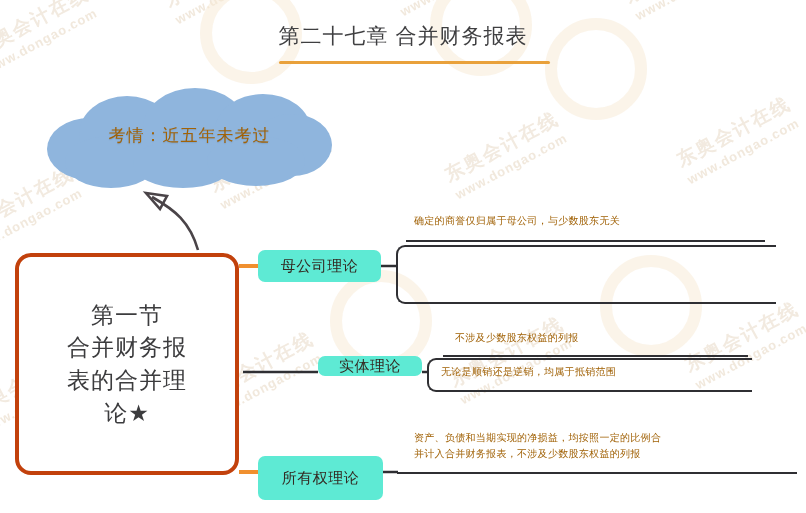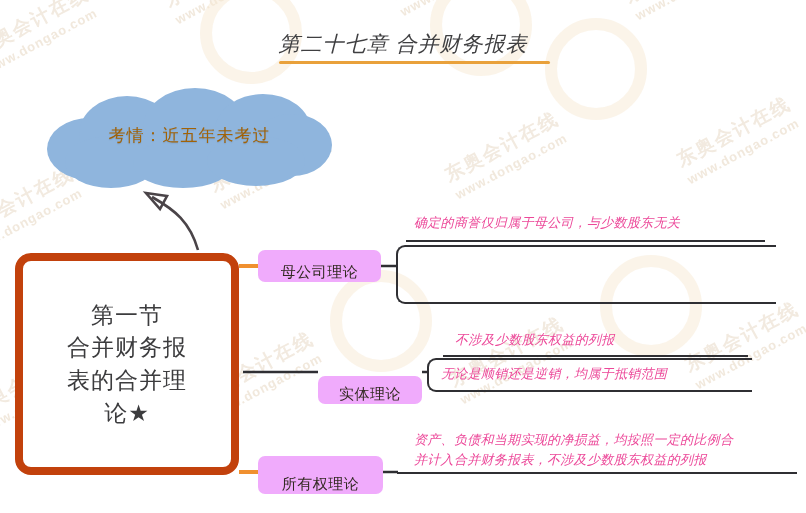--- a/index.html
+++ b/index.html
@@ -68,26 +68,25 @@
     position: absolute;
     inset: 0;
     z-index: 2;
   }
 
   
   #page-title {
     position: absolute;
     left: 0;
     right: 0;
-    top: 30px;
+    top: 22px;
     text-align: center;
     font-size: 21px;
     color: #3f3f41;
     letter-spacing: 1px;
-    font-style: italic;
   }
   #title-underline {
     position: absolute;
     left: 279px;
     top: 61px;
     width: 271px;
     height: 3px;
     background: #e9a13b;
     border-radius: 2px;
   }
@@ -118,64 +117,63 @@
     text-shadow: 0 1px 1px rgba(80,110,150,.25);
   }
 
   
   #root-node {
     position: absolute;
     left: 15px;
     top: 253px;
     width: 224px;
     height: 222px;
-    border: 8px solid #c2410c;
+    border: 4px solid #c2410c;
     border-radius: 16px;
     background: #ffffff;
     box-sizing: border-box;
     display: flex;
     align-items: center;
     justify-content: center;
   }
   #root-label {
     font-size: 23px;
     color: #3c3c3e;
     line-height: 1.42;
     text-align: center;
     letter-spacing: 1px;
     white-space: pre-line;
   }
 
   
   .topic-pill {
     position: absolute;
-    background: #f0abfc;
+    background: #5eead4;
     border-radius: 7px;
     color: #332a22;
     font-size: 15px;
     letter-spacing: .5px;
     display: flex;
-    align-items: flex-end;
+    align-items: center;
     justify-content: center;
     box-sizing: border-box;
   }
   #topic-parent  { left: 258px; top: 250px; width: 123px; height: 32px; }
-  #topic-entity  { left: 318px; top: 376px; width: 104px; height: 28px; }
-  #topic-owner   { left: 258px; top: 456px; width: 125px; height: 38px; }
+  #topic-entity  { left: 318px; top: 356px; width: 104px; height: 20px; }
+  #topic-owner   { left: 258px; top: 456px; width: 125px; height: 44px; }
 
   
   .detail-text {
     position: absolute;
-    font-size: 13px;
-    color: #ec4899;
+    font-size: 10px;
+    color: #a16207;
     line-height: 1.55;
     letter-spacing: .3px;
     white-space: pre-line;
     box-sizing: border-box;
-    font-style: italic;
   }
   #detail-p1 { left: 414px; top: 213px; width: 376px; }
   #detail-p2 { left: 414px; top: 252px; width: 362px; }
   #detail-e1 { left: 455px; top: 330px; width: 330px; }
   #detail-e2 { left: 441px; top: 364px; width: 320px; }
   #detail-o1 { left: 414px; top: 430px; width: 380px; }
 
   
   .rule {
     position: absolute;

